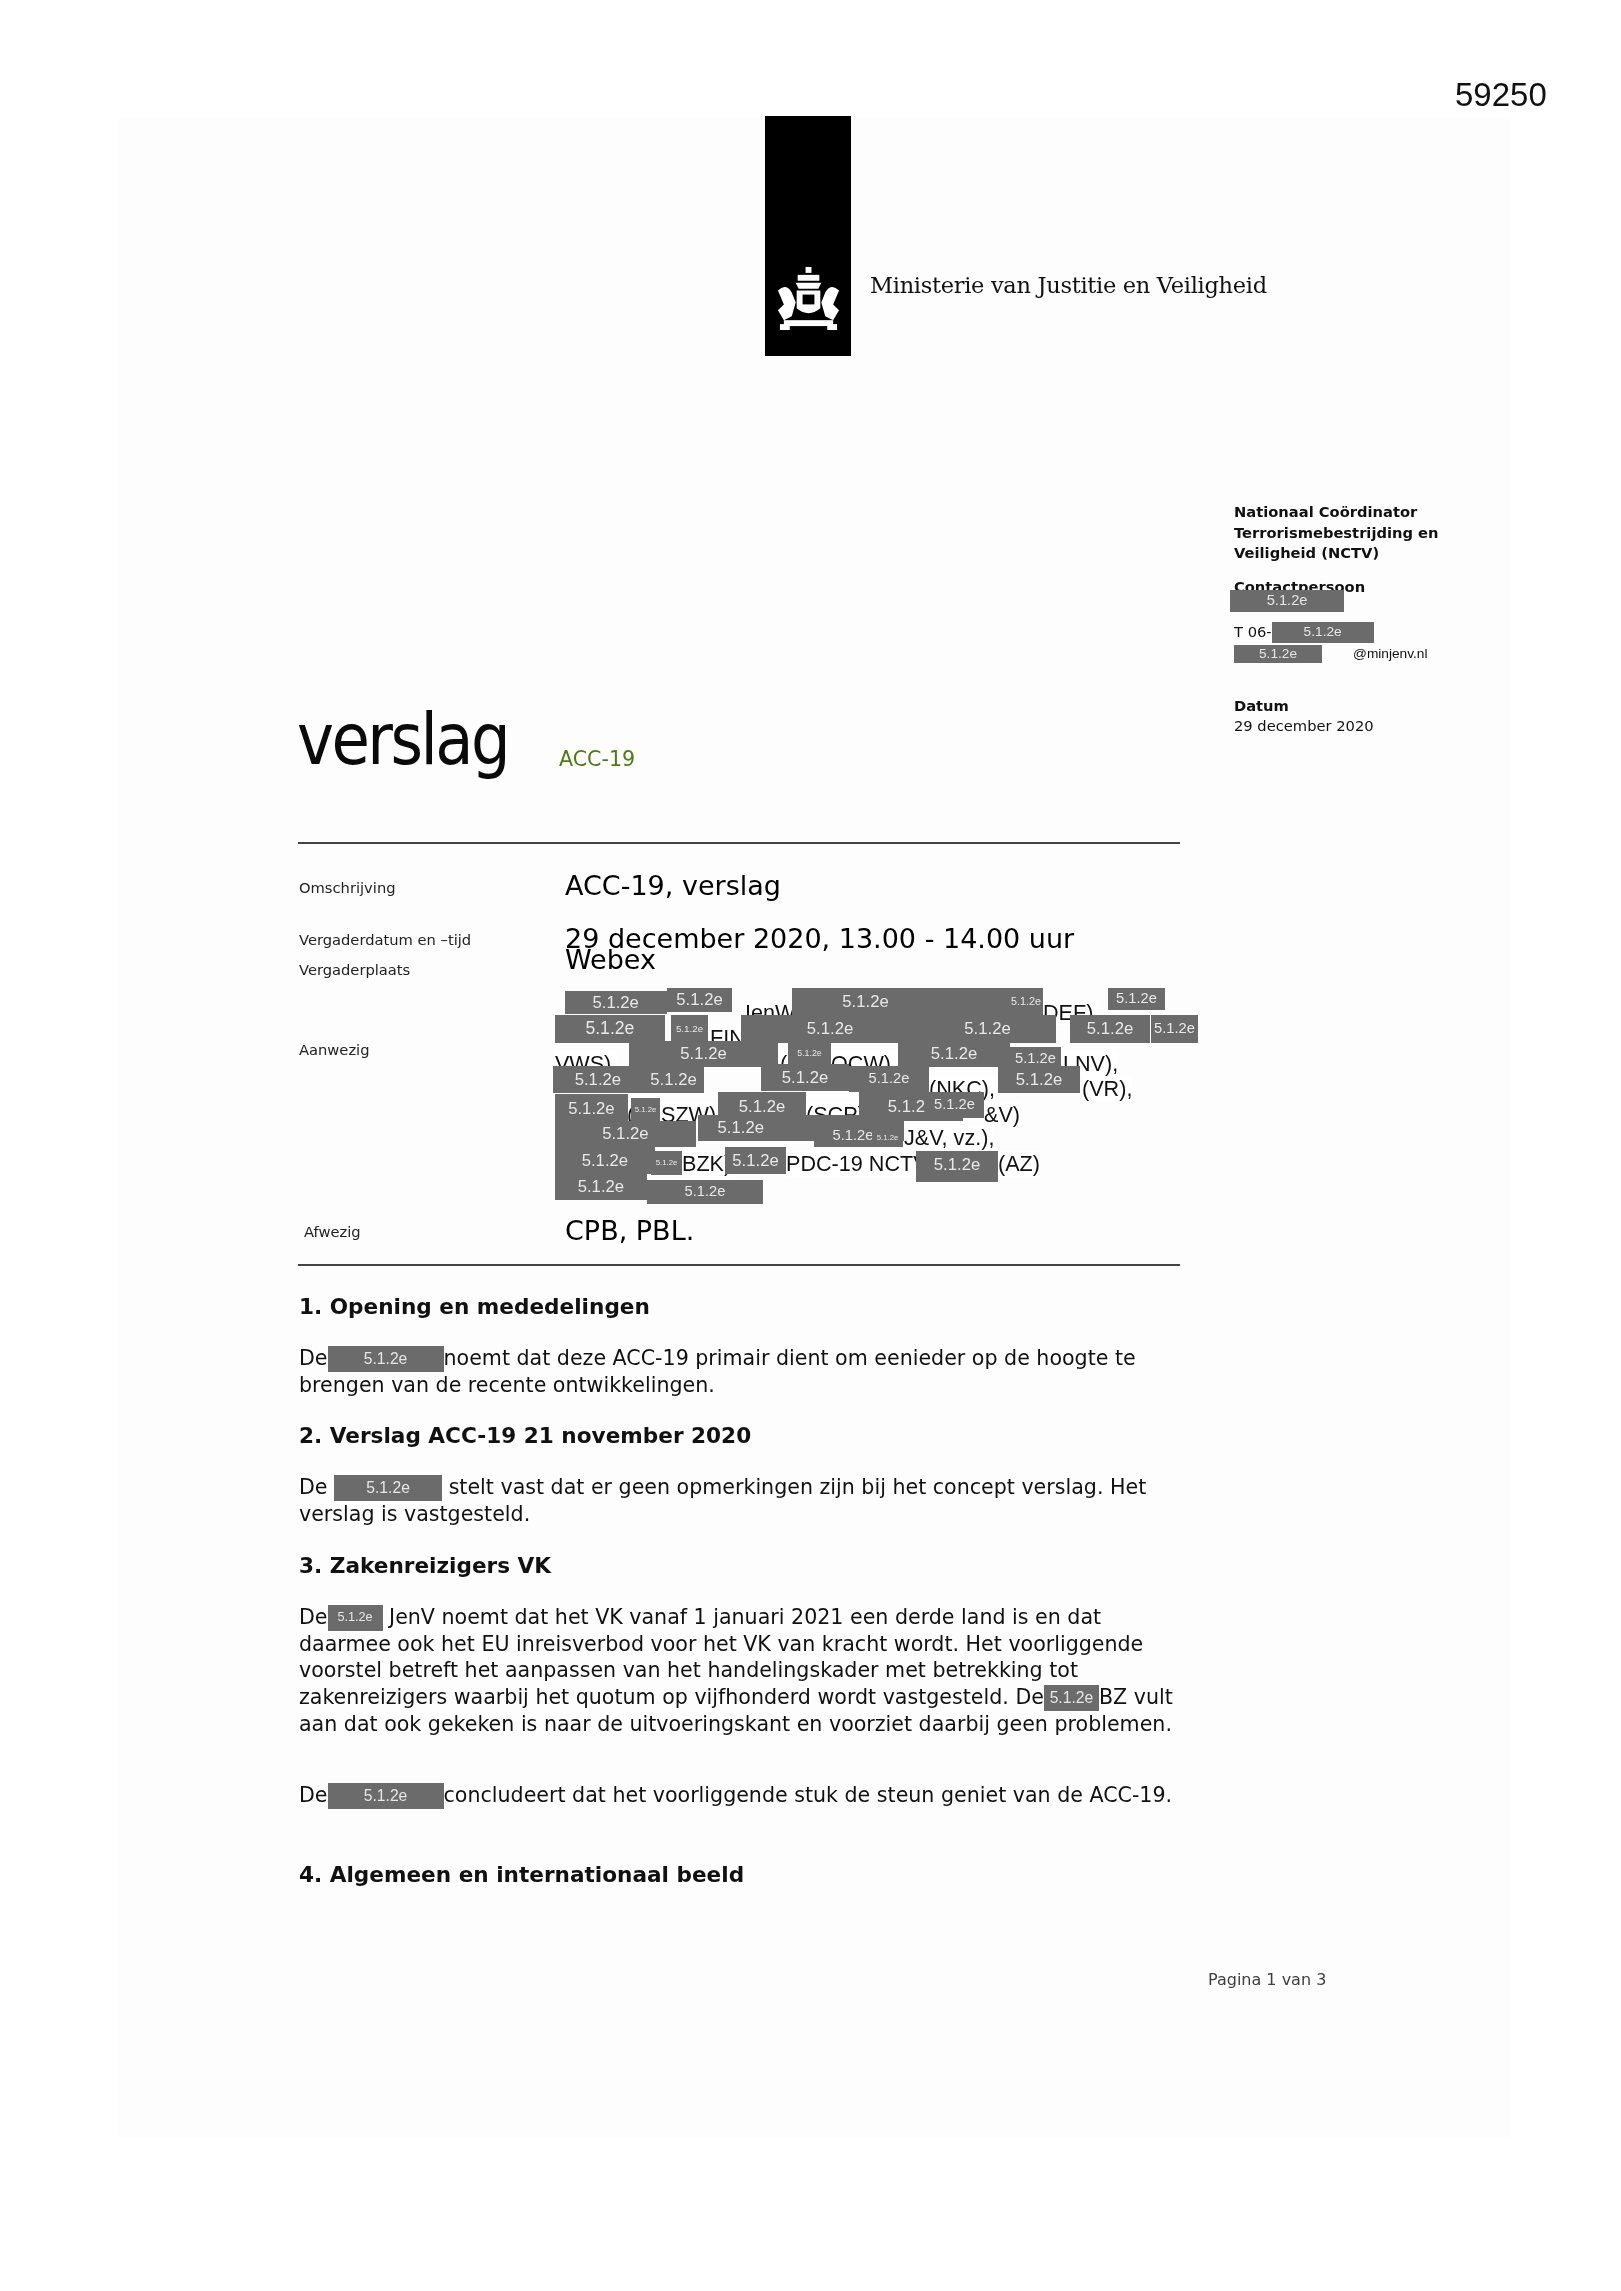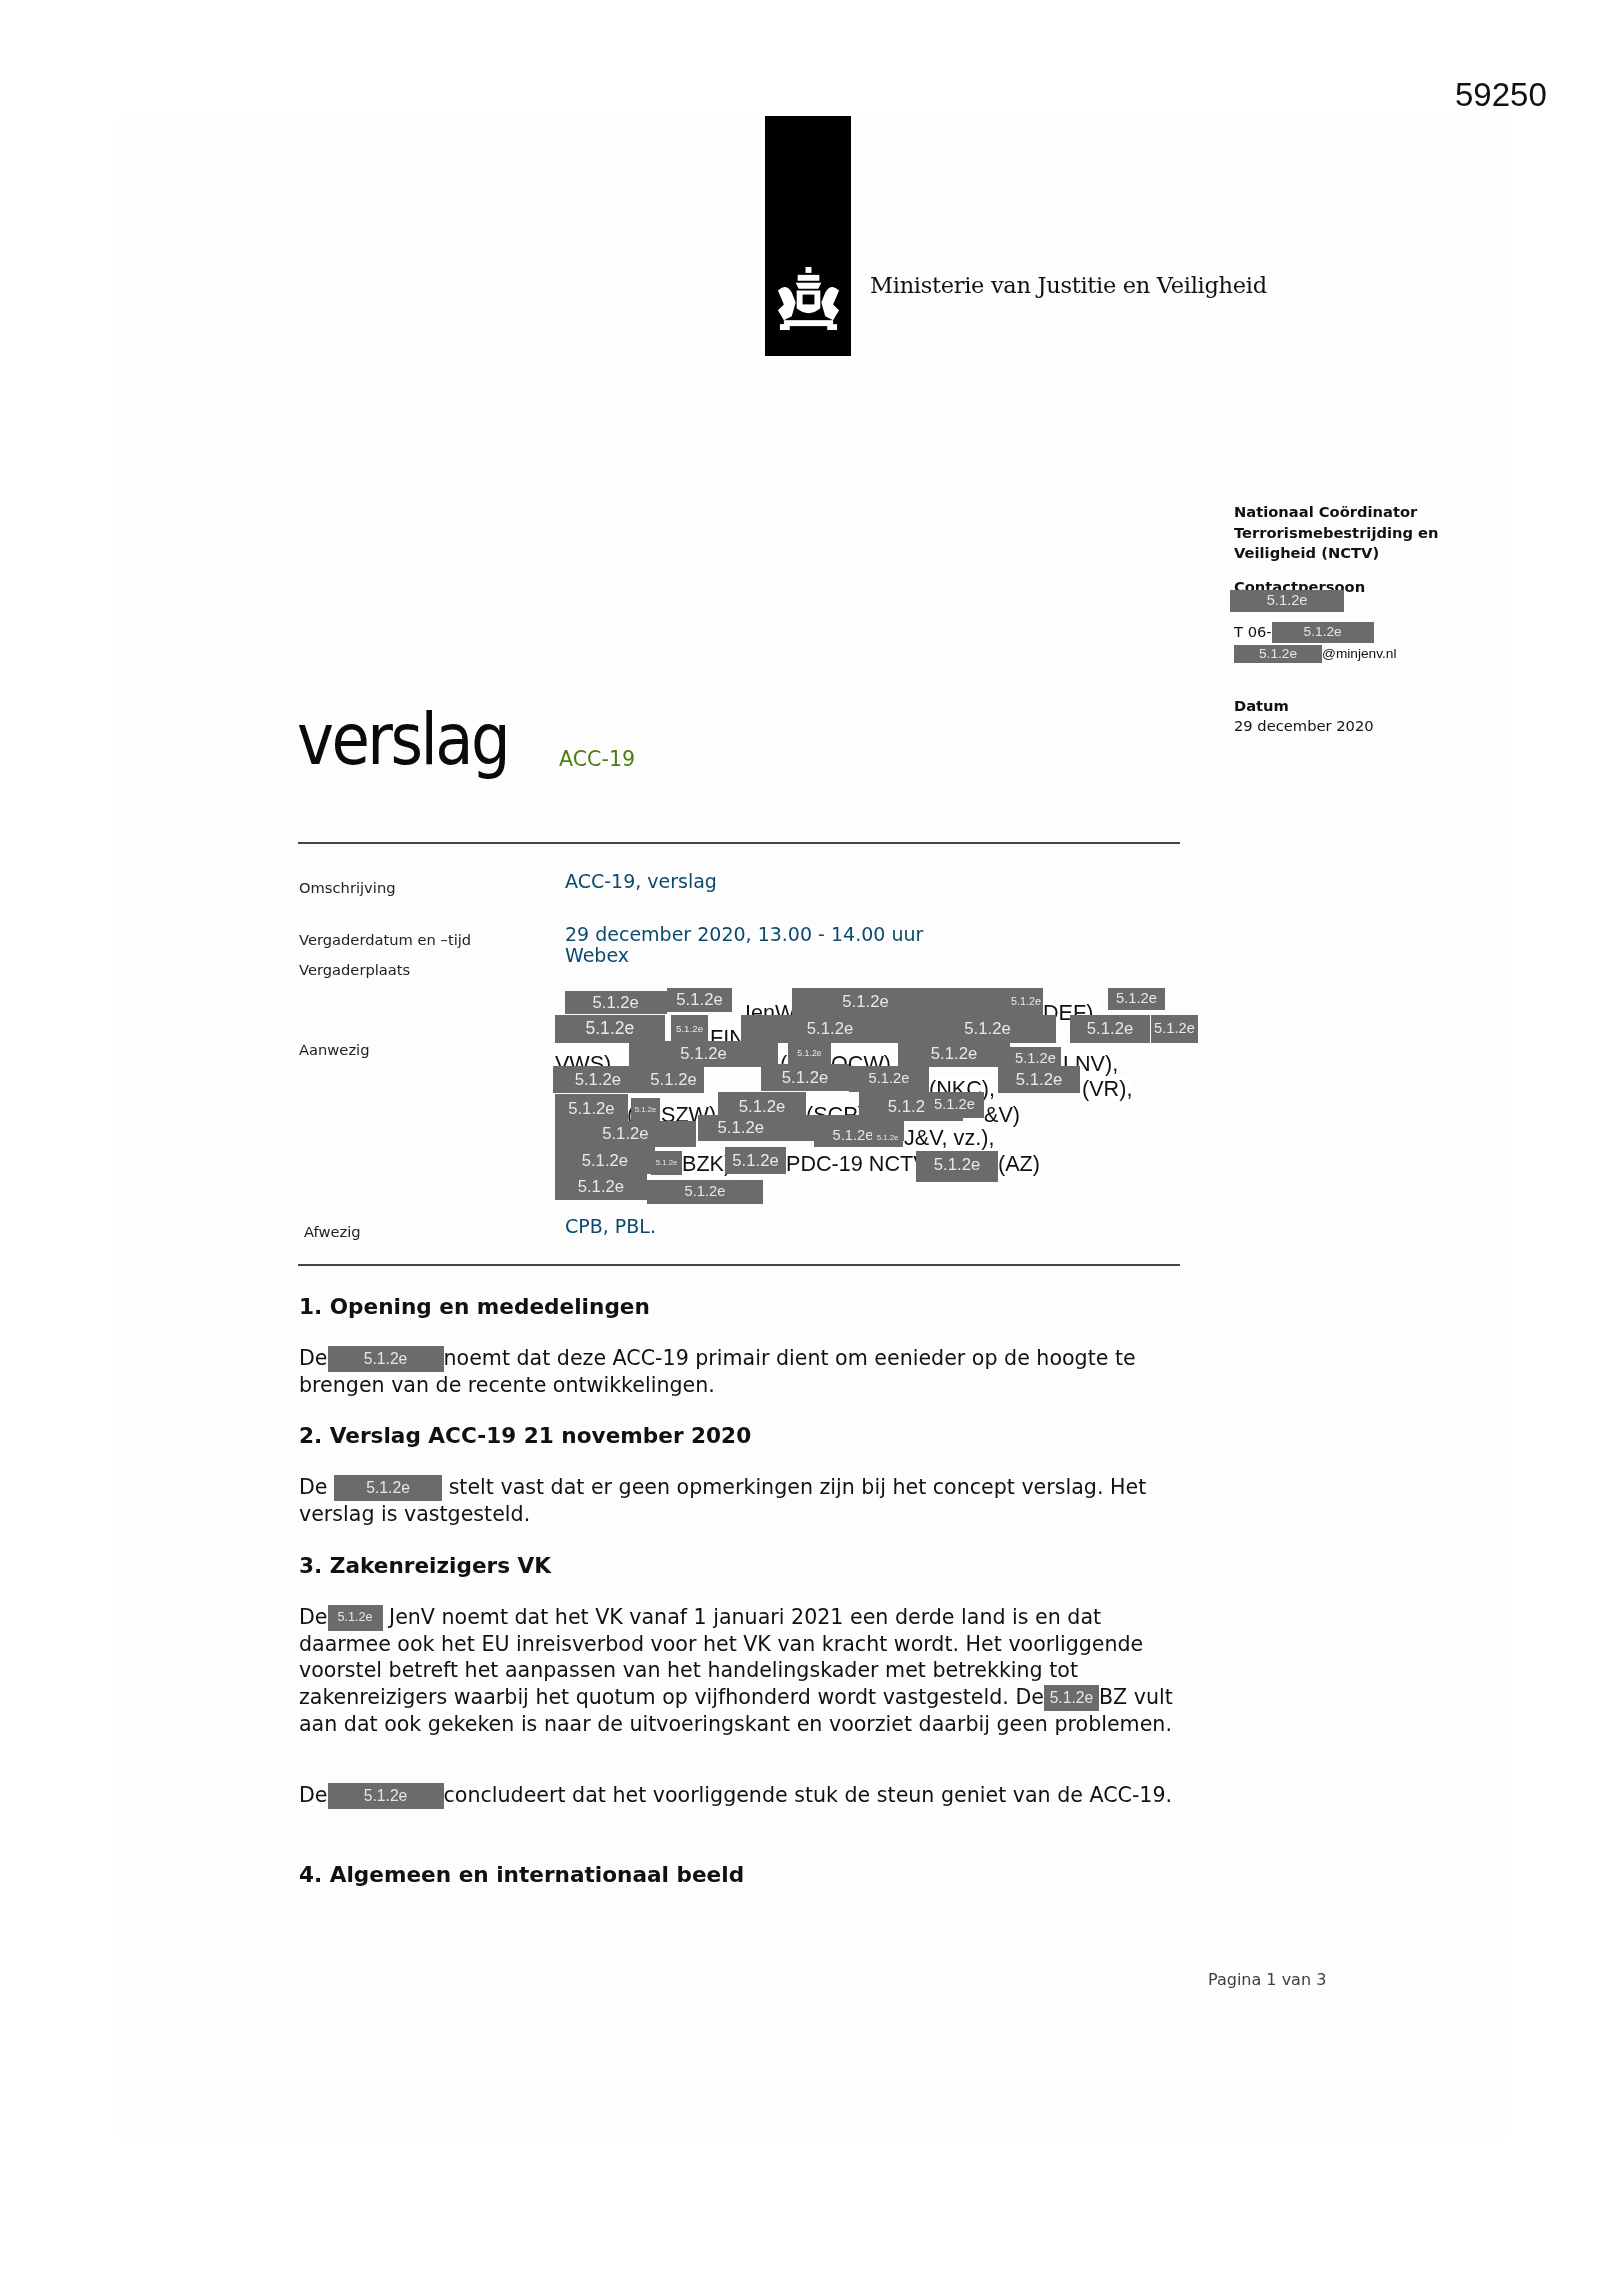--- a/index.html
+++ b/index.html
@@ -42,21 +42,21 @@
       transform: scaleX(0.88); transform-origin: left;
     }
     .title-sub {
       position: absolute; left: 559px; top: 747px; font-size: 20.6px; color: #4d7c0f;
     }
     .hr { position: absolute; left: 298px; width: 882px; height: 2px; background: #444; }
     .meta-label {
       position: absolute; left: 299px; font-size: 14.7px; color: #222;
     }
     .meta-value {
-      position: absolute; left: 565px; font-size: 19px; color: #0c4a6e; text-align: center;
+      position: absolute; left: 565px; font-size: 27px; color: #000000; text-align: center;
     }
     .aanwezig-box { position: absolute; left: 549px; top: 988px; width: 647px; height: 216px; }
     .aw {
       position: absolute; font-size: 21.6px; color: #111; white-space: nowrap;
       font-family: "Liberation Sans", sans-serif; background: #fff; line-height: 25.5px;
     }
     .rd {
       position: absolute; background: #6b6b6b; color: #e8e8e8;
       font-family: "Liberation Sans", sans-serif; text-align: center; white-space: nowrap;
     }
@@ -99,21 +99,21 @@
 
 <div class="sidebar">
   <div class="bold">Nationaal Coördinator</div>
   <div class="bold">Terrorismebestrijding en</div>
   <div class="bold">Veiligheid (NCTV)</div>
   <div class="gap"></div>
   <div class="bold" style="height:12.7px; overflow:visible;">Contactpersoon</div>
   <div><span class="redact" style="width:114px;height:21.6px;line-height:21.6px;font-size:14.7px;margin-left:-3.9px;">5.1.2e</span></div>
   <div class="gap" style="height:9.8px"></div>
   <div><span>T  06-</span><span class="redact" style="width:102px;height:20.6px;line-height:20.6px;font-size:13.7px;">5.1.2e</span></div>
-  <div><span class="redact" style="width:88px;height:18.6px;line-height:18.6px;font-size:13.7px;">5.1.2e</span><span style="font-family:'Liberation Sans',sans-serif;font-size:13.7px;">@minjenv.nl</span></div>
+  <div><span class="redact" style="width:88px;height:18.6px;line-height:18.6px;font-size:13.7px;">5.1.2e</span><span style="font-family:'Liberation Sans',sans-serif;font-size:13.7px;margin-left:31px;">@minjenv.nl</span></div>
   <div class="gap" style="height:31px"></div>
   <div class="bold">Datum</div>
   <div>29 december 2020</div>
 </div>
 
 <div class="title-verslag">verslag</div>
 <div class="title-sub">ACC-19</div>
 
 <div class="hr" style="top:842px;"></div>
 

